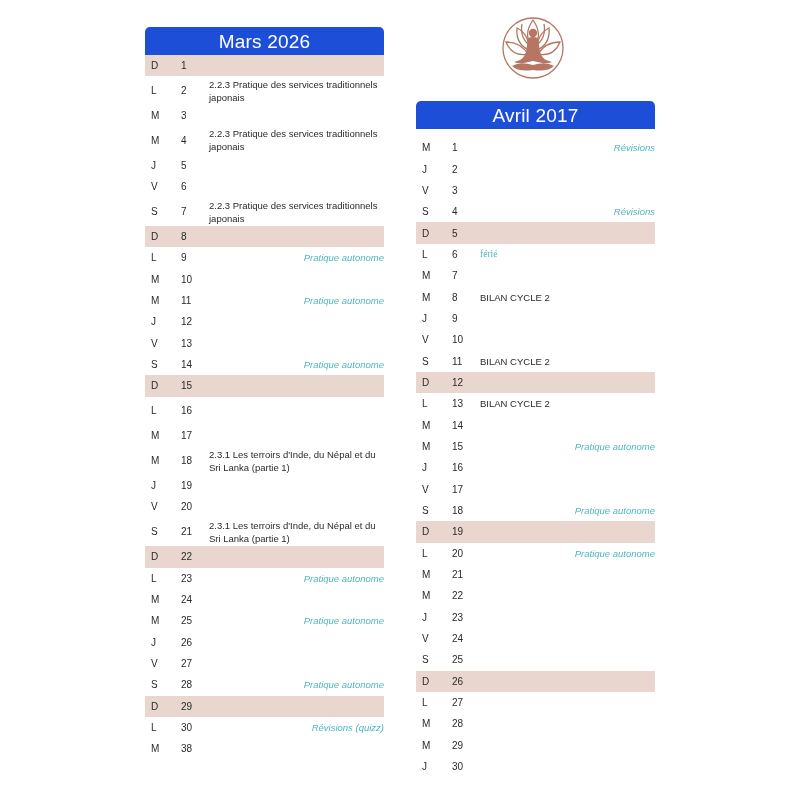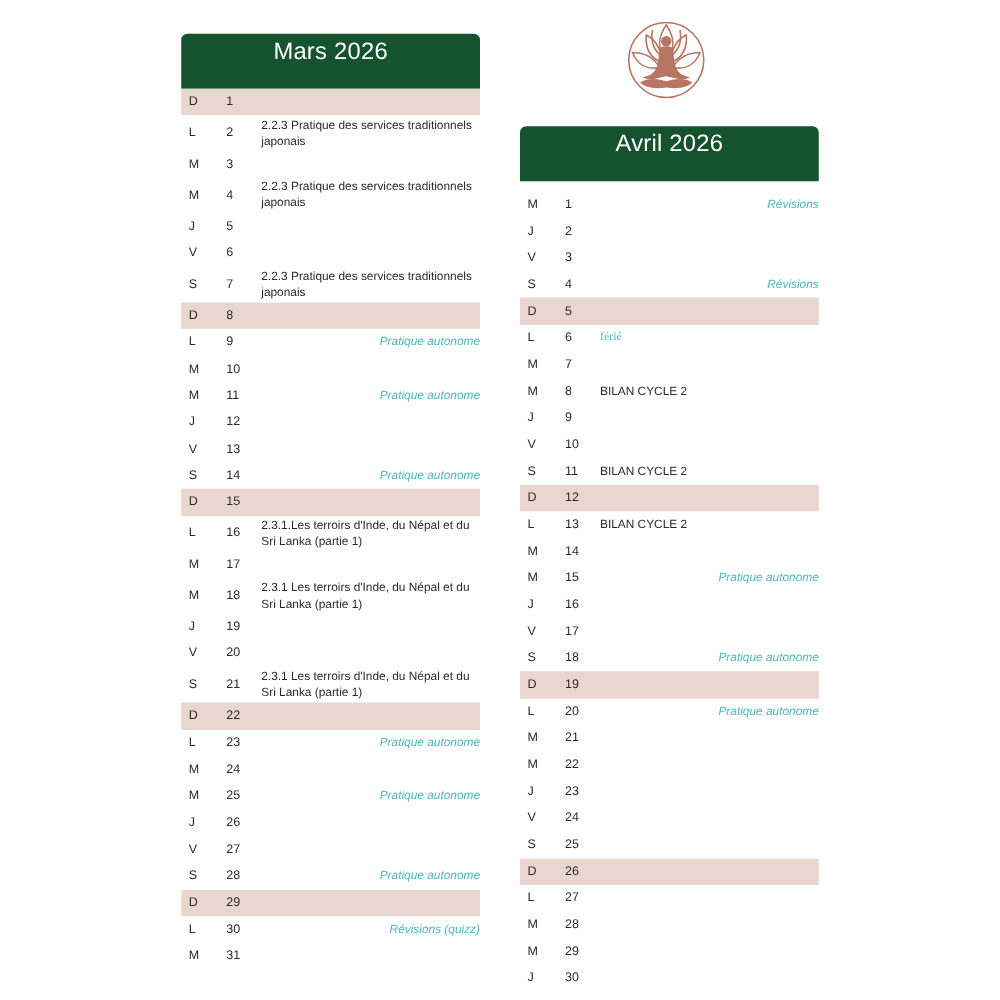--- a/index.html
+++ b/index.html
@@ -4,21 +4,21 @@
 <style>
   html, body { margin: 0; padding: 0; }
   body {
     width: 800px; height: 800px; background: #ffffff; position: relative; overflow: hidden;
     font-family: "Liberation Sans", "DejaVu Sans", sans-serif; color: #2a2a2a;
   }
   .month { position: absolute; width: 239px; }
   .month.mars { left: 145px; top: 27px; }
   .month.avril { left: 416px; top: 101px; }
   .month-header {
-    height: 44px; background: #14532d; color: #ffffff;
+    height: 28px; background: #1d4ed8; color: #ffffff;
     border-radius: 5px 5px 0 0; text-align: center;
     font-size: 19px; line-height: 29px; letter-spacing: 0.2px;
   }
   .rows { position: relative; }
   .row { position: relative; display: flex; align-items: center; font-size: 10px; }
   .row.single { height: 21.35px; }
   .row.double { height: 28.5px; }
   .row.sunday { background: #e8d6cf; }
   .row .dow { width: 34px; padding-left: 6px; box-sizing: border-box; }
   .row .num { width: 30px; padding-left: 2px; box-sizing: border-box; }
@@ -125,21 +125,20 @@
         <span class="evt italic">Pratique autonome</span>
       </div>
       <div class="row single sunday">
         <span class="dow">D</span>
         <span class="num">15</span>
         <span class="evt"></span>
       </div>
       <div class="row double">
         <span class="dow">L</span>
         <span class="num">16</span>
-        <span class="evt plain">2.3.1.Les terroirs d'Inde, du Népal et du Sri Lanka (partie 1)</span>
       </div>
       <div class="row single">
         <span class="dow">M</span>
         <span class="num">17</span>
         <span class="evt"></span>
       </div>
       <div class="row double">
         <span class="dow">M</span>
         <span class="num">18</span>
         <span class="evt plain">2.3.1 Les terroirs d'Inde, du Népal et du Sri Lanka (partie 1)</span>
@@ -199,28 +198,28 @@
         <span class="num">29</span>
         <span class="evt"></span>
       </div>
       <div class="row single">
         <span class="dow">L</span>
         <span class="num">30</span>
         <span class="evt italic">Révisions (quizz)</span>
       </div>
       <div class="row single">
         <span class="dow">M</span>
-        <span class="num">31</span>
+        <span class="num">38</span>
         <span class="evt"></span>
       </div>
     </div>
 </div>
 
 <div class="month avril">
-  <div class="month-header">Avril 2026</div>
+  <div class="month-header">Avril 2017</div>
   <div class="rows">
       <div class="row single">
         <span class="dow">M</span>
         <span class="num">1</span>
         <span class="evt italic">Révisions</span>
       </div>
       <div class="row single">
         <span class="dow">J</span>
         <span class="num">2</span>
         <span class="evt"></span>

